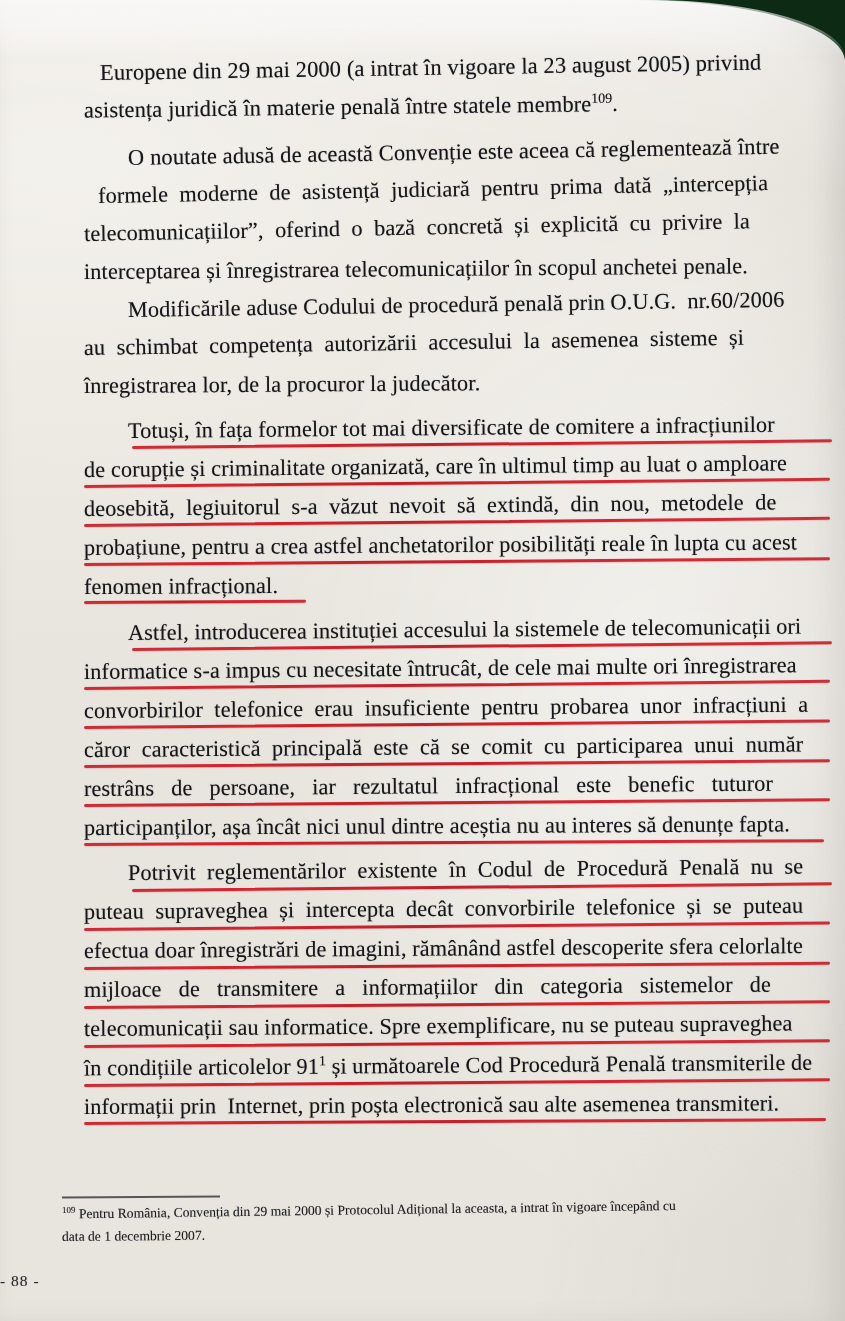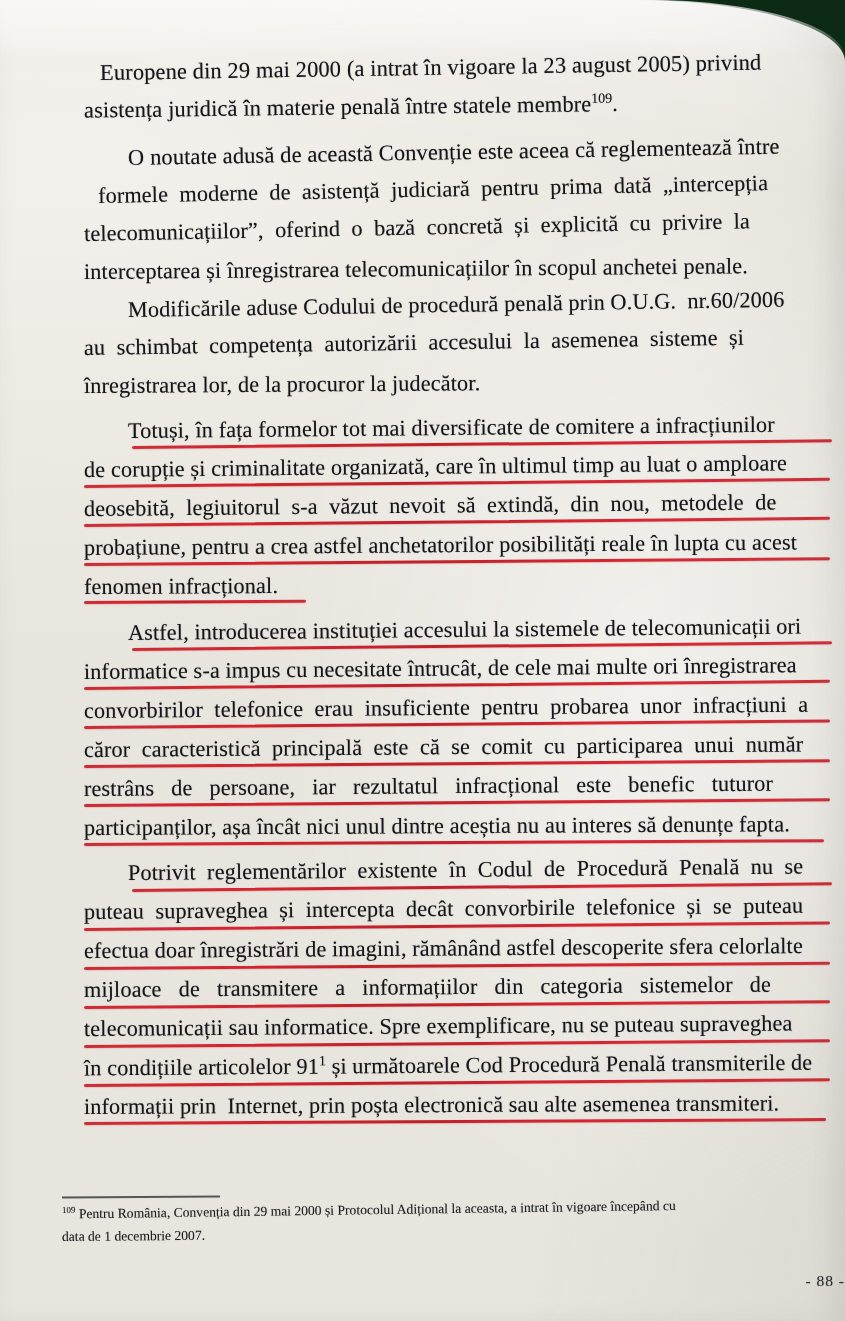--- a/index.html
+++ b/index.html
@@ -106,21 +106,21 @@
     transform-origin: 0% 50%;
   }
   .fnline .sup {
     font-size: 0.66em;
     vertical-align: super;
   }
   #pagenum {
     position: absolute;
     left: 0; right: 0;
     top: 1272px;
-    text-align: right;
+    text-align: left;
     font-size: 15.5px;
     color: #2b2c31;
     letter-spacing: 1px;
     text-shadow: 0 0 1px rgba(30,30,34,0.35);
   }
 </style>
 </head>
 <body>
 
 <div id="page">

